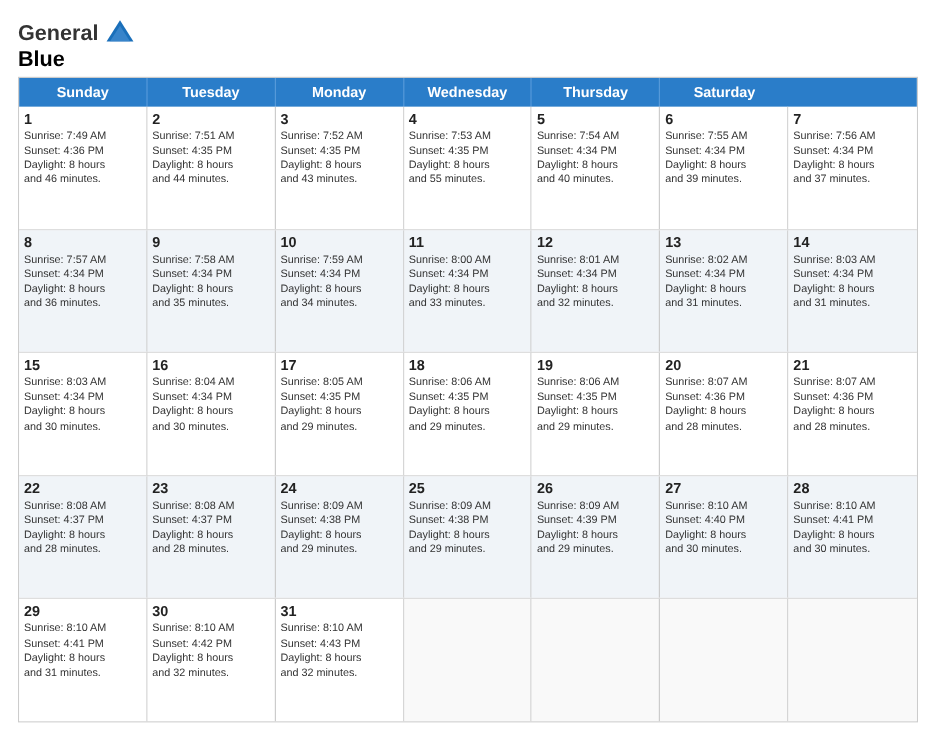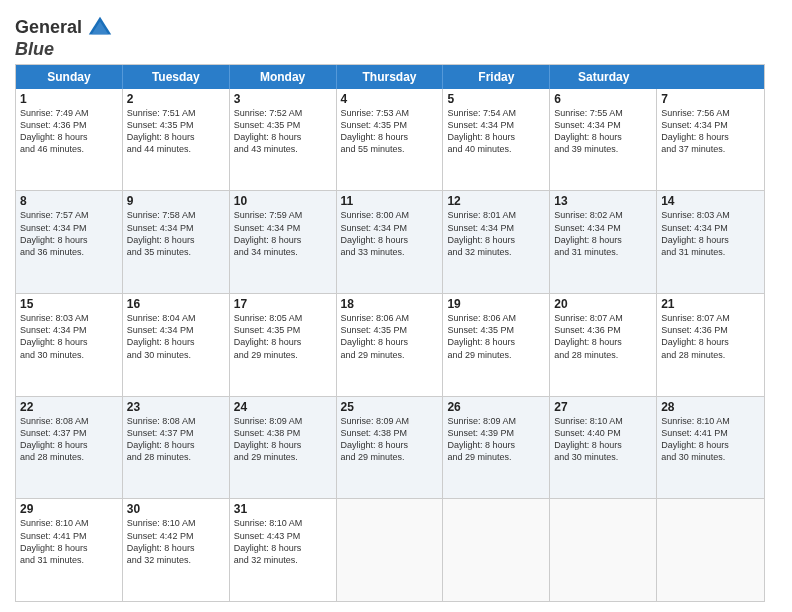--- a/index.html
+++ b/index.html
@@ -27,21 +27,21 @@
       display: flex;
       align-items: center;
       margin-top: 4px;
     }
     .logo-text {
       font-size: 18px;
       font-weight: bold;
       line-height: 1.1;
     }
     .logo-general { color: #333; }
-    .logo-blue { color: #404040; font-style: italic; }
+    .logo-blue { color: #000000; }
     .logo-icon {
       width: 28px;
       height: 28px;
       margin-left: 2px;
     }
     .title-block {
       text-align: right;
     }
     .main-title {
       font-size: 32px;
@@ -133,22 +133,22 @@
       <div class="main-title"></div>
       <div class="subtitle"></div>
     </div>
   </div>
 
   <div class="calendar">
     <div class="cal-header-row">
     <div class="cal-header-cell">Sunday</div>
         <div class="cal-header-cell">Tuesday</div>
         <div class="cal-header-cell">Monday</div>
+        <div class="cal-header-cell">Wednesday</div>
         <div class="cal-header-cell">Thursday</div>
-        <div class="cal-header-cell">Friday</div>
         <div class="cal-header-cell">Saturday</div>
       </div>
     <div class="cal-body">
     <div class="cal-week">
           <div class="cal-cell">
             <span class="day-num">1</span>
             <span class="cell-line">Sunrise: 7:49 AM</span>
             <span class="cell-line">Sunset: 4:36 PM</span>
             <span class="cell-line">Daylight: 8 hours</span>
             <span class="cell-line">and 46 minutes.</span>

